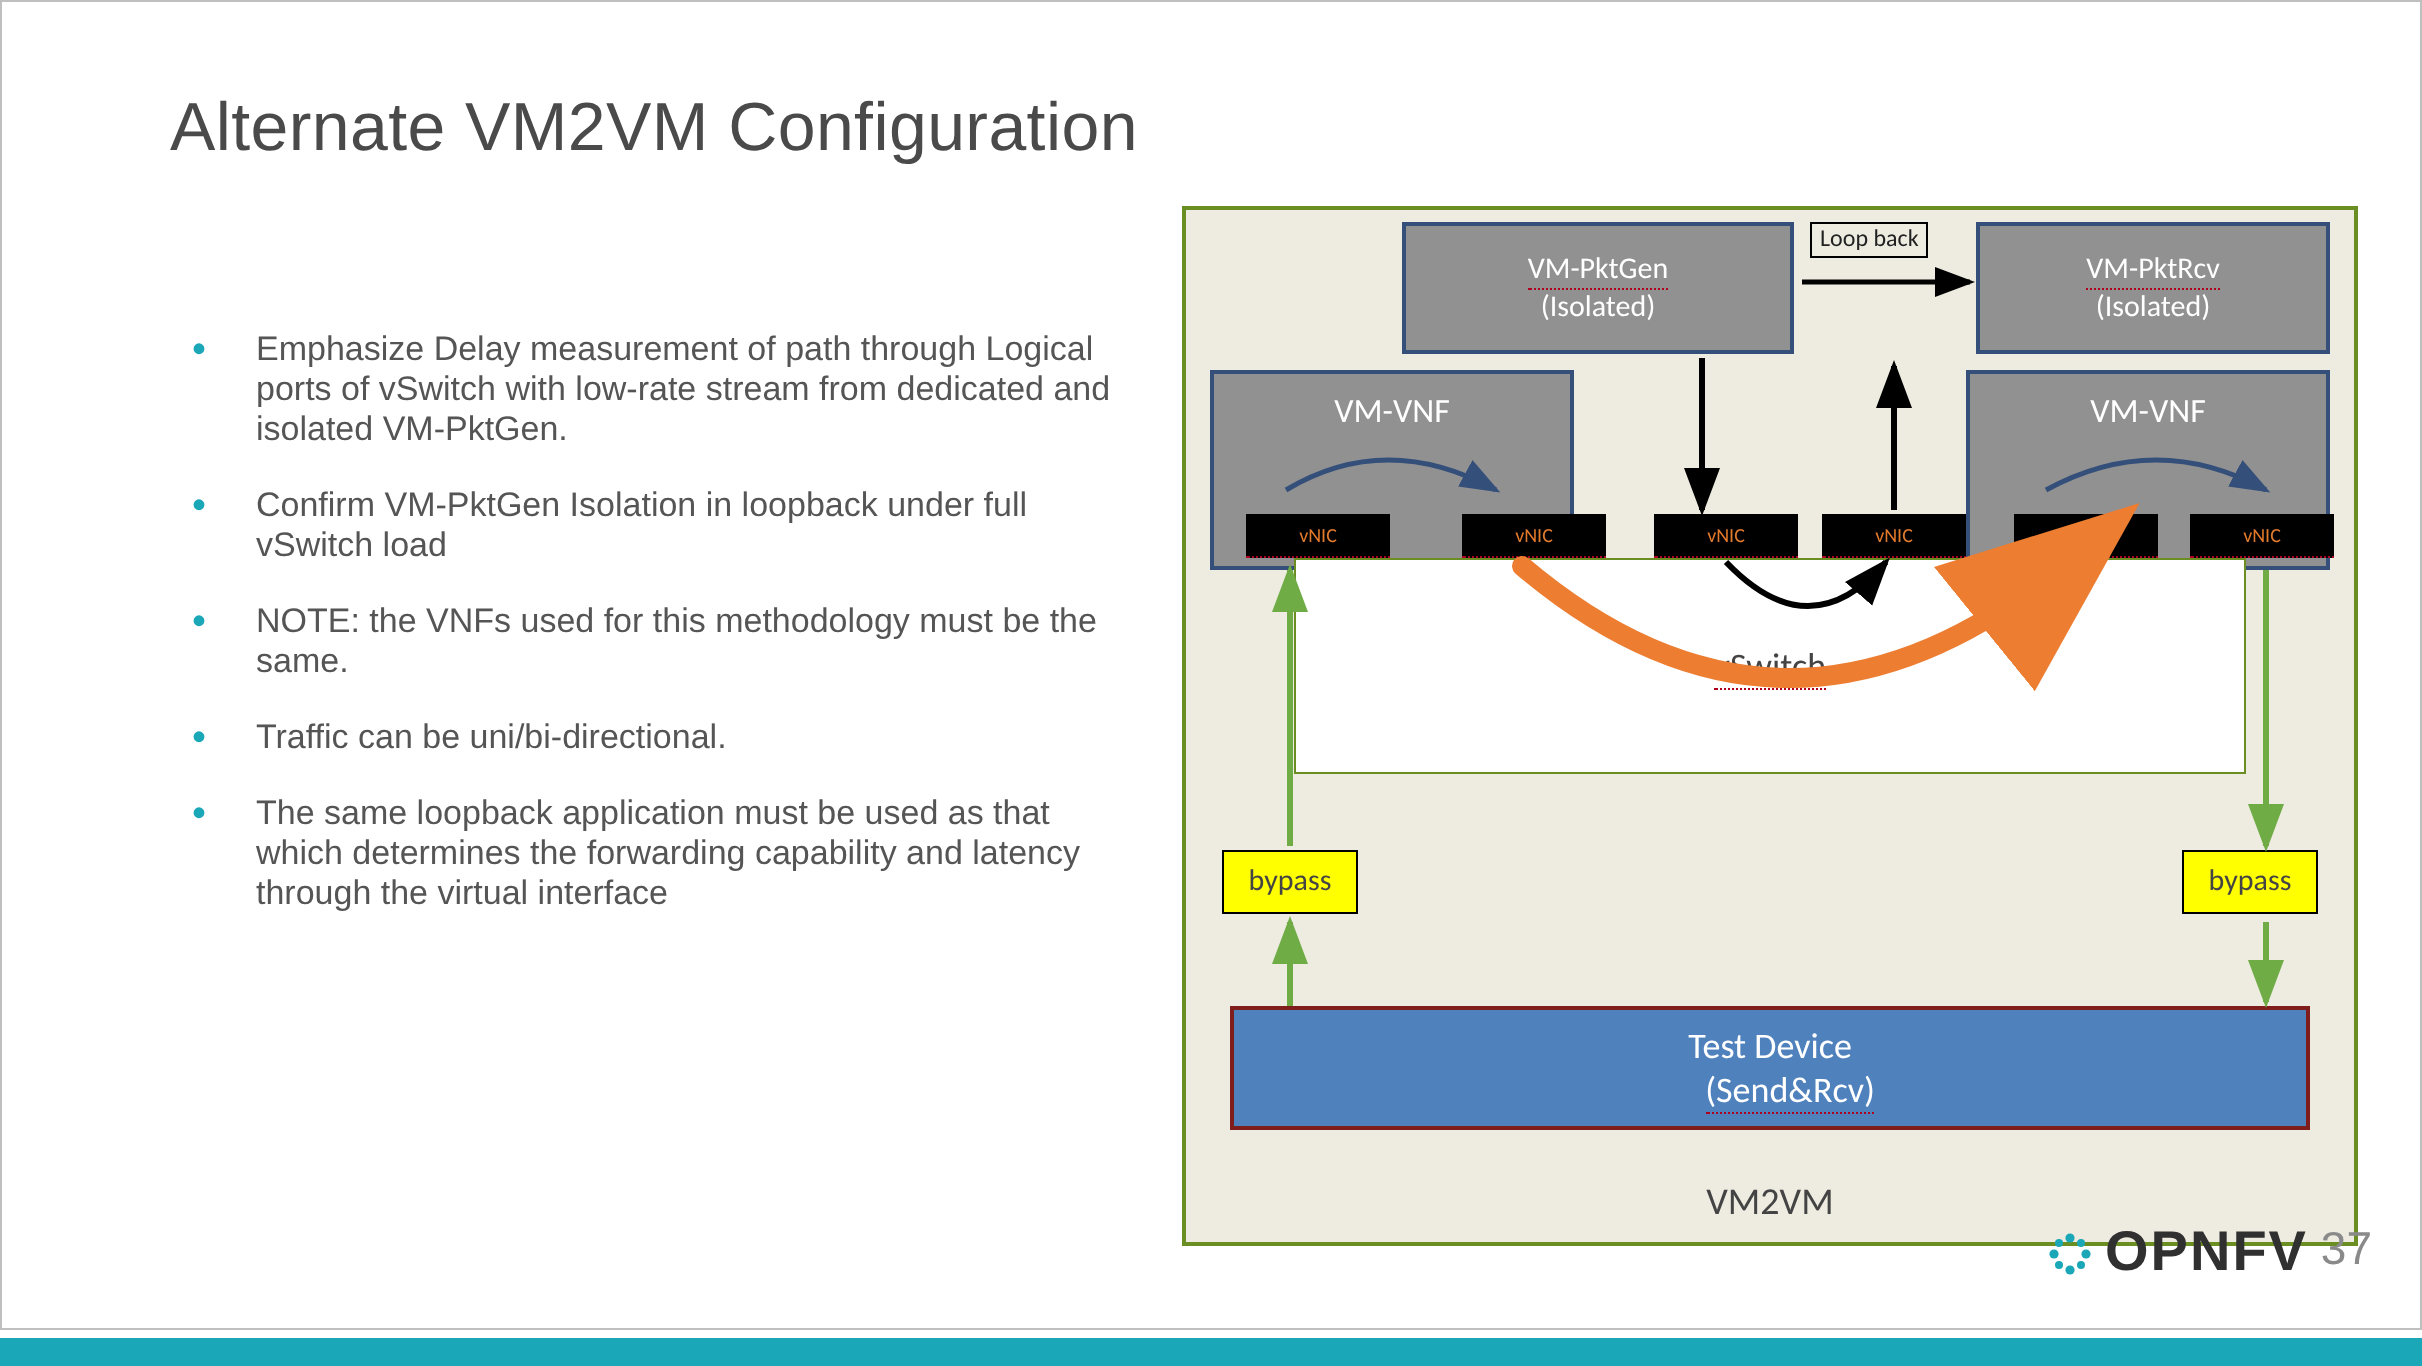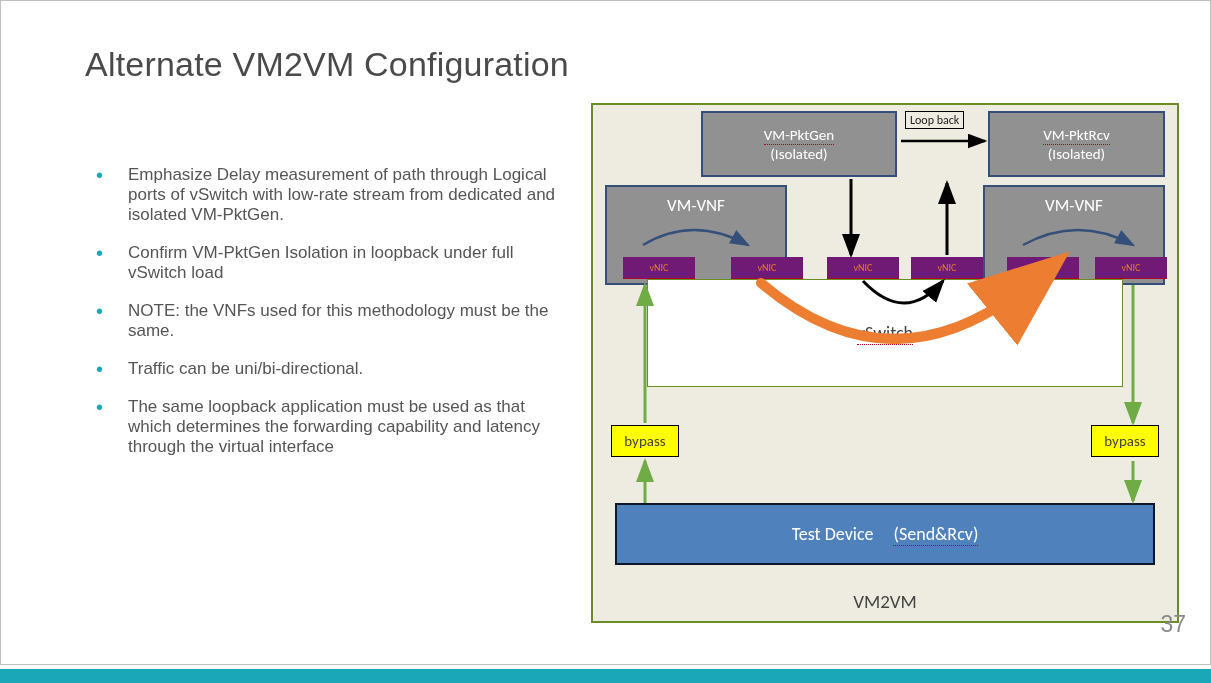--- a/index.html
+++ b/index.html
@@ -12,36 +12,36 @@
   .bullets li::before { content: "•"; position: absolute; left: 0; top: 0; color: #1aa7b8; font-size: 20px; line-height: 1; }
   .page-no { position: absolute; right: 24px; bottom: 26px; color: #8a8a8a; font-size: 23px; }
   .logo { position: absolute; right: 56px; bottom: 22px; font-weight: 800; font-size: 28px; color: #303030; letter-spacing: 1px; display:flex; align-items:center; gap:6px; }
   .logo-mark { display:inline-block; width:24px; height:24px; }
   .footer-bar { position: absolute; left:0; right:0; bottom:0; height: 14px; background:#1aa7b8; }
 
   
   .diagram { position:absolute; left:590px; top:102px; width:588px; height:520px; border:2px solid #6b8e23; background:#eeece0; }
   .dlabel { font-family:"Calibri", Arial, sans-serif; color:#444; }
   .vm2vm-label { position:absolute; left:0; right:0; bottom:8px; text-align:center; font-size:19px; }
-  .test-device { position:absolute; left:22px; right:22px; top:398px; height:62px; background:#4f81bd; border:2px solid #0f172a; color:#1f3864; display:flex; flex-direction:row; align-items:center; justify-content:center; font-size:18px; }
+  .test-device { position:absolute; left:22px; right:22px; top:398px; height:62px; background:#4f81bd; border:2px solid #7f1d1d; color:#1f3864; display:flex; flex-direction:column; align-items:center; justify-content:center; font-size:18px; }
   .test-device span { color:#ffffff; }
   .test-device .und1 { border-bottom: 1px dotted #b00020; margin-left: 20px; }
   .bypass { position:absolute; width:68px; height:32px; background:#ffff00; border:1px solid #000; display:flex; align-items:center; justify-content:center; font-size:15px;text-align:right; }
   .bypass.left { left:18px; top:320px; }
   .bypass.right { right:18px; top:320px; }
   .big-box-left { position:absolute; left:12px; top:80px; width:182px; height:100px; background:#919191; border:2px solid #34507a; color:#fff; text-align:center; }
   .big-box-left .hdr { margin-top:8px; font-size:17px; }
   .big-box-right { position:absolute; right:12px; top:80px; width:182px; height:100px; background:#919191; border:2px solid #34507a; color:#fff; text-align:center; }
   .big-box-right .hdr { margin-top:8px; font-size:17px; }
   .top-box { position:absolute; top:6px; width:177px; height:66px; background:#919191; border:2px solid #34507a; color:#fff; text-align:center; display:flex; flex-direction:column; align-items:center; justify-content:center; font-size:15px; }
   .top-box.gen { left:108px; width:196px; }
   .top-box.rcv { right:12px; }
   .loopback-lbl { position:absolute; top:6px; left:312px; font-size:12px; color:#222; background:transparent; border:1px solid #000; padding:1px 4px; white-space:nowrap; }
   .vnic-row { position:absolute; left:12px; right:12px; top:152px; height:26px; }
-  .vnic { position:absolute; top:0; height:22px; width:72px; background:#701a75; color:#e27a2c; font-size:10px; display:flex; align-items:center; justify-content:center; border-bottom:1px dotted #b00020; }
+  .vnic { position:absolute; top:0; height:22px; width:72px; background:#000000; color:#e27a2c; font-size:10px; display:flex; align-items:center; justify-content:center; border-bottom:1px dotted #b00020; }
   .vswitch-box { position:absolute; left:54px; right:54px; top:174px; height:108px; border:1px solid #6b8e23; background:#fff; }
   .vswitch-lbl { position:absolute; left:0; right:0; top:42px; text-align:center; font-size:18px; }
   .vswitch-lbl .und { border-bottom: 1px dotted #b00020; }
 
   
   svg.ov { position:absolute; left:0; top:0; width:588px; height:520px; pointer-events:none; }
   .red-squiggle { border-bottom:1px dotted #b00020; }
 </style>
 </head>
 <body>
@@ -128,16 +128,33 @@
         <path d="M168 178 Q300 290 438 178" fill="none" stroke="#ed7d31" stroke-width="10" stroke-linecap="round" marker-end="url(#ah-orange)"></path>
 
         <line x1="258" y1="74" x2="258" y2="150" stroke="#000" stroke-width="3" marker-end="url(#ah-black)"></line>
         <path d="M270 176 Q312 220 350 176" fill="none" stroke="#000" stroke-width="3" marker-end="url(#ah-black)"></path>
         <line x1="354" y1="150" x2="354" y2="78" stroke="#000" stroke-width="3" marker-end="url(#ah-black)"></line>
 
         <line x1="308" y1="36" x2="392" y2="36" stroke="#000" stroke-width="2.5" marker-end="url(#ah-black)"></line>
       </svg>
     </div>
 
+    <div class="logo">
+      <span class="logo-mark">
+        <svg viewBox="0 0 24 24">
+            <g fill="#1aa7b8">
+              <circle cx="12" cy="4" r="2.3"></circle>
+              <circle cx="12" cy="20" r="2.3"></circle>
+              <circle cx="4" cy="12" r="2.3"></circle>
+              <circle cx="20" cy="12" r="2.3"></circle>
+              <circle cx="6.5" cy="6.5" r="2"></circle>
+              <circle cx="17.5" cy="6.5" r="2"></circle>
+              <circle cx="6.5" cy="17.5" r="2"></circle>
+              <circle cx="17.5" cy="17.5" r="2"></circle>
+            </g>
+          </svg>
+      </span>
+      <span>OPNFV</span>
+    </div>
     <div class="page-no">37</div>
   </div>
   <div class="footer-bar"></div>
 </div>
 
 </body></html>

